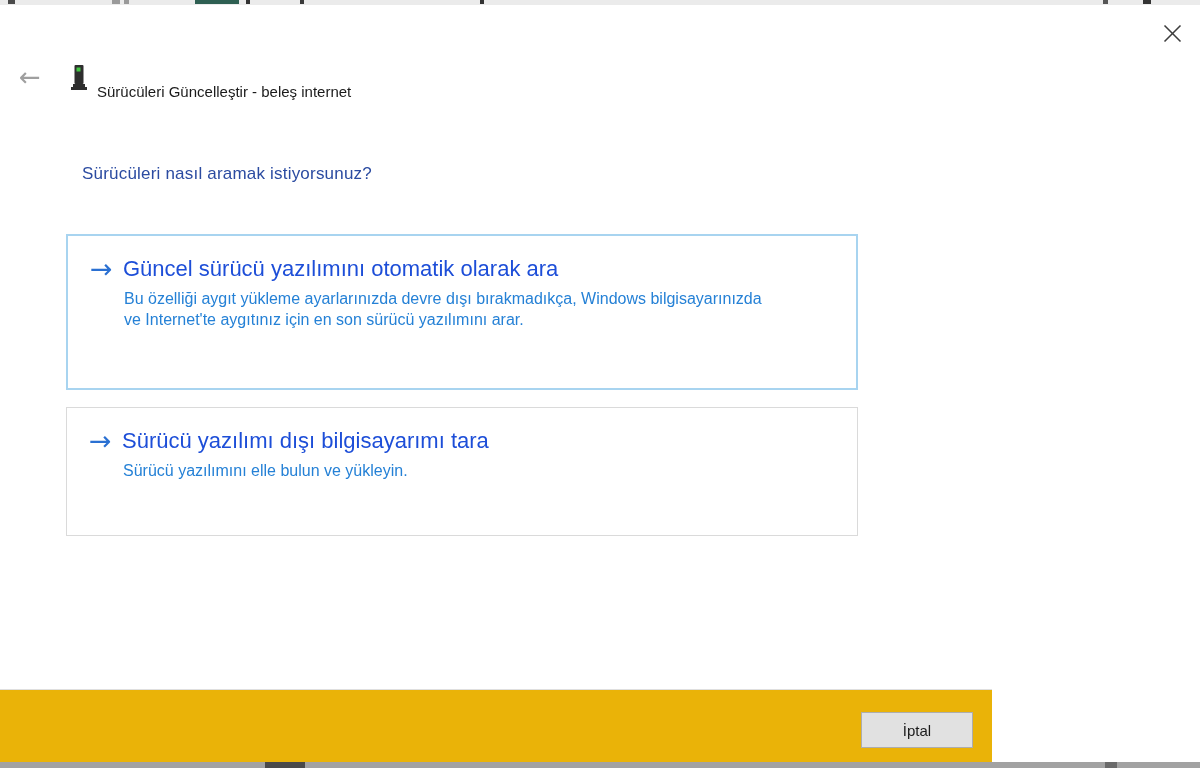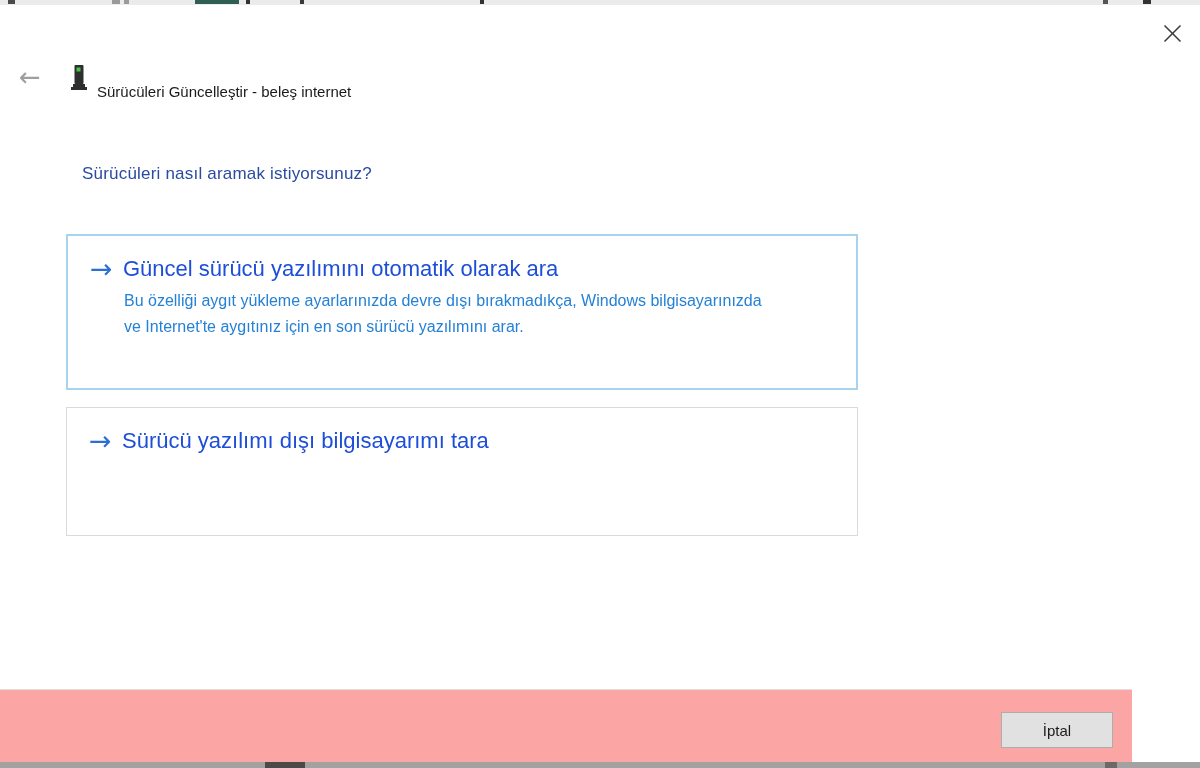--- a/index.html
+++ b/index.html
@@ -45,26 +45,26 @@
     position:absolute;left:22px;top:18px;
     color:#2a70d2;font-size:27px;line-height:30px;
     font-family:"DejaVu Sans",sans-serif;
   }
   .opt-title{
     position:absolute;left:55px;top:20px;
     font-size:22px;color:#1d4ed8;white-space:nowrap;
   }
   .opt-desc{
     position:absolute;left:56px;top:52px;width:648px;
-    font-size:16px;line-height:26px;color:#2581d6;
+    font-size:16px;line-height:21px;color:#2581d6;
   }
   
   .footer{
-    position:absolute;left:0;top:684px;width:1132px;height:73px;
-    background:#fca5a5;border-top:1px solid #dfdfdf;box-sizing:border-box;
+    position:absolute;left:0;top:684px;width:992px;height:73px;
+    background:#eab308;border-top:1px solid #dfdfdf;box-sizing:border-box;
   }
   .cancel-btn{
     position:absolute;top:22px;right:19px;width:112px;height:36px;
     background:#e1e1e1;border:1px solid #adadad;
     font-size:15px;color:#1b1b1b;font-family:"Liberation Sans","DejaVu Sans",sans-serif;
     cursor:pointer;
   }
   
   .bg-strip-bottom{position:absolute;left:0;bottom:0;width:1200px;height:6px;background:#a2a2a2;}
   .bfrag{position:absolute;top:0;height:6px;}
@@ -114,20 +114,21 @@
 
     <div class="option option1">
       <span class="opt-arrow">→</span>
       <div class="opt-title">Güncel sürücü yazılımını otomatik olarak ara</div>
       <div class="opt-desc">Bu özelliği aygıt yükleme ayarlarınızda devre dışı bırakmadıkça, Windows bilgisayarınızda ve Internet'te aygıtınız için en son sürücü yazılımını arar.</div>
     </div>
 
     <div class="option option2">
       <span class="opt-arrow">→</span>
       <div class="opt-title">Sürücü yazılımı dışı bilgisayarımı tara</div>
+      <div class="opt-desc">Sürücü yazılımını elle bulun ve yükleyin.</div>
     </div>
 
     <div class="footer">
       <button class="cancel-btn">İptal</button>
     </div>
   </div>
 
   <div class="bg-strip-bottom">
     <div class="bfrag" style="left:265px;width:40px;background:#4a4a4a;"></div>
     <div class="bfrag" style="left:1105px;width:12px;background:#6a6a6a;"></div>

